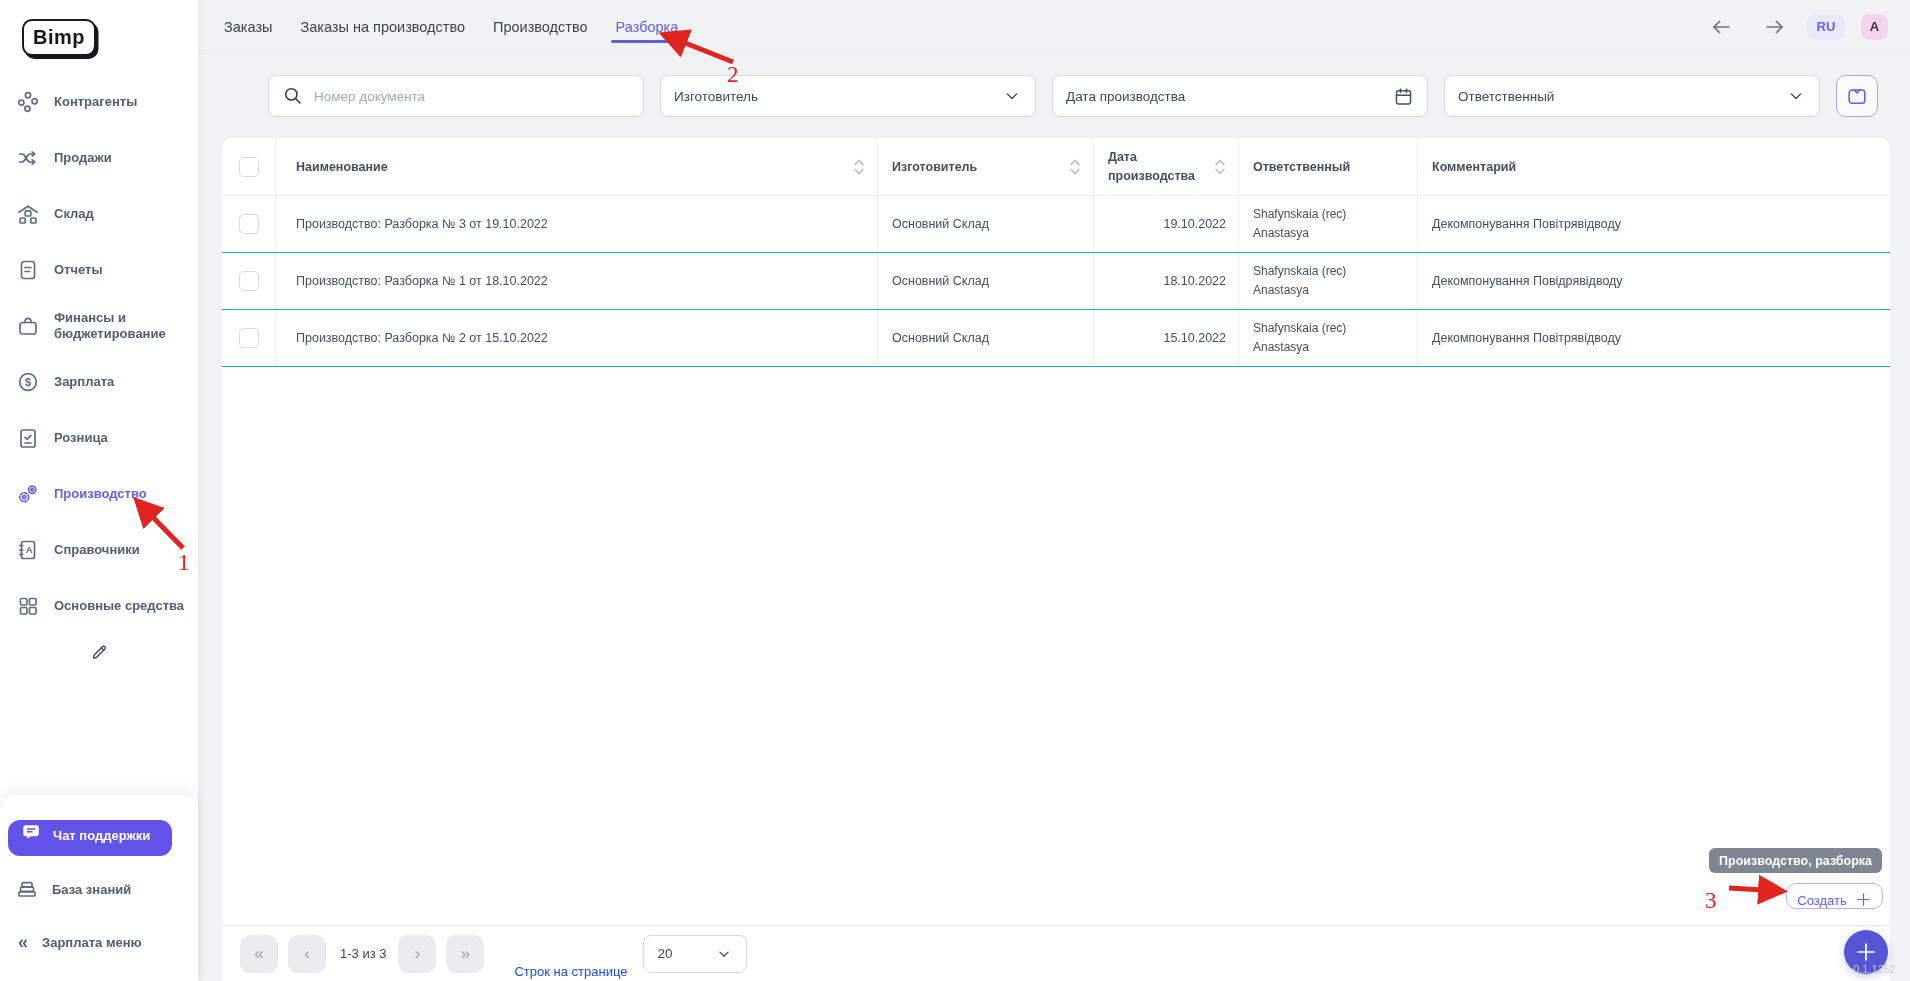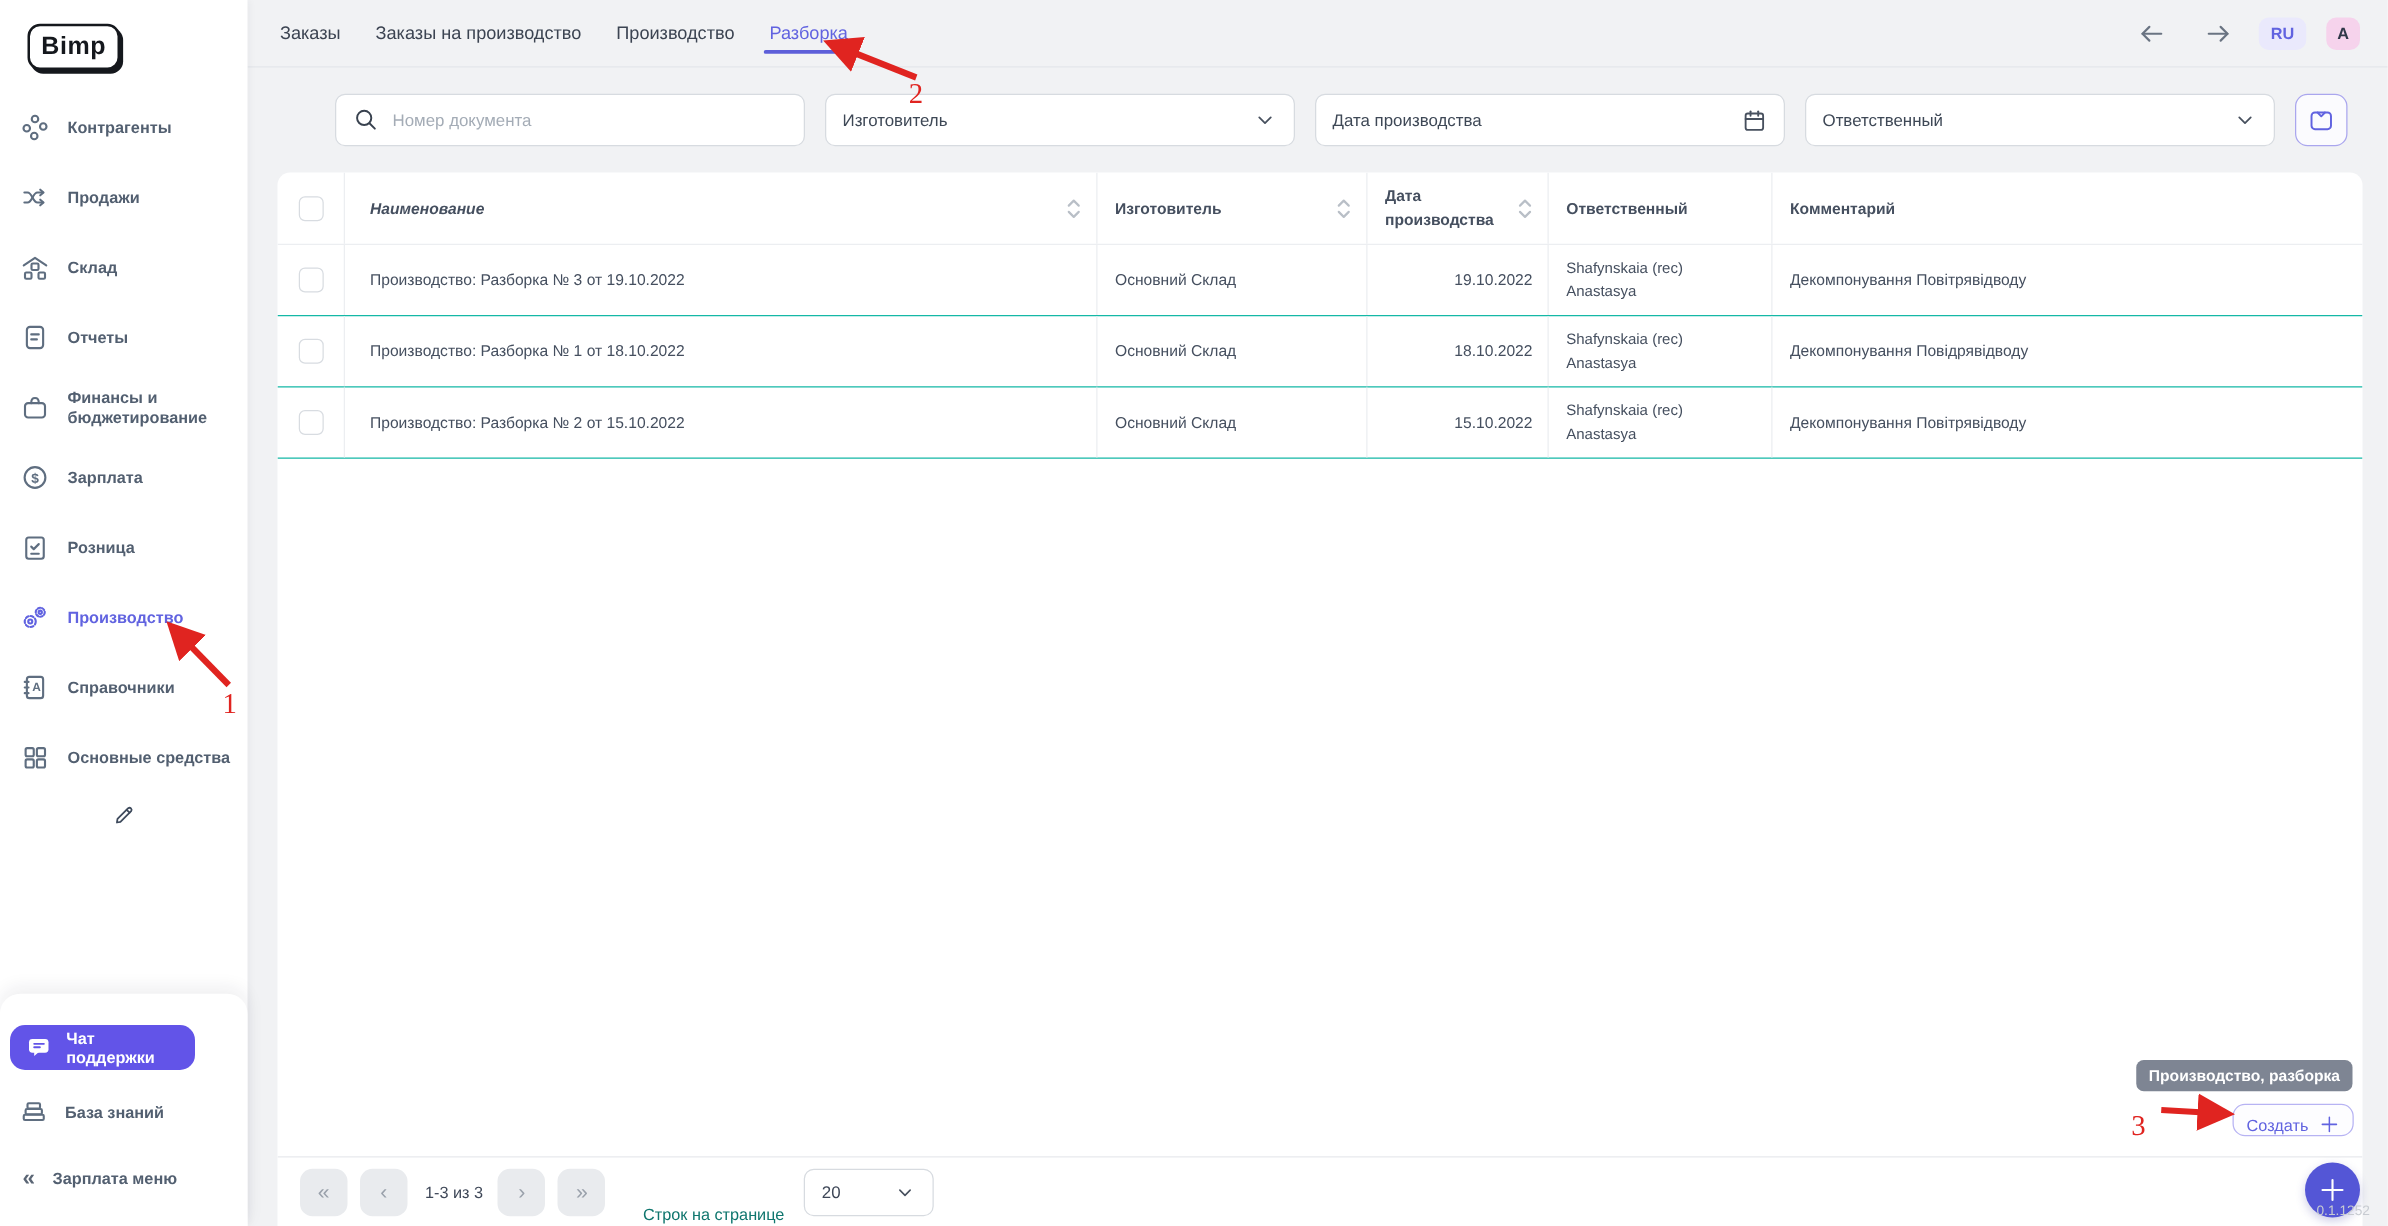--- a/index.html
+++ b/index.html
@@ -18,22 +18,22 @@
   .side-menu { position:absolute; top:74px; left:0; right:0; }
   .side-item { display:flex; align-items:center; gap:13px; height:56px; padding:0 8px 0 15px; cursor:pointer;
                color:#56627а; }
   .side-item .lbl { font-size:13px; font-weight:600; color:#525f70; line-height:1.25; }
   .side-item .icw { width:26px; display:flex; justify-content:center; color:#5f6e80; flex:none; }
   .side-item.active .lbl, .side-item.active .icw { color:#6163e0; }
   .pencil { position:absolute; top:642px; left:0; right:0; display:flex; justify-content:center;
             color:#3e4a5c; cursor:pointer; }
   .side-bottom { position:absolute; bottom:0; left:0; right:0; height:186px; background:#fff;
                  border-radius:16px 16px 0 0; box-shadow:0 -5px 14px rgba(25,35,60,.07); }
-  .chat-btn { position:absolute; left:8px; top:25px; width:148px; height:36px; background:#6254e8;
-              border-radius:12px; display:flex; align-items:center; gap:11px; padding:13px 12px;
+  .chat-btn { position:absolute; left:8px; top:25px; width:164px; height:36px; background:#6254e8;
+              border-radius:12px; display:flex; align-items:flex-end; gap:11px; padding:13px 12px;
               color:#fff; font-size:13px; font-weight:bold; cursor:pointer; }
   .kb-item { position:absolute; left:15px; top:82px; display:flex; align-items:center; gap:13px;
              color:#525f70; font-size:13px; font-weight:600; cursor:pointer; }
   .collapse-item { position:absolute; left:18px; top:138px; display:flex; align-items:center; gap:14px;
              color:#525f70; font-size:13px; font-weight:600; cursor:pointer; }
   .collapse-glyph { font-size:18px; color:#5b6675; line-height:1; }
 
   
   .topbar { position:absolute; left:198px; top:0; right:0; height:54px; border-bottom:1px solid #e3e6ea;
             display:flex; align-items:center; }
@@ -64,36 +64,36 @@
   .table-card { position:absolute; left:222px; top:138px; right:20px; bottom:0; background:#fff;
                 border-radius:10px 10px 0 0; display:flex; flex-direction:column; overflow:hidden; z-index:1; }
   .thead, .trow { display:grid; grid-template-columns:54px 602px 216px 145px 179px 1fr; flex:none; }
   .thead { height:58px; border-bottom:1px solid #eceef1; }
   .trow  { height:57px; border-bottom:1px solid #14b8a6; }
   .cell { display:flex; align-items:center; border-right:1px solid #eceef1; min-width:0; }
   .cell:last-child { border-right:none; }
   .c-check { justify-content:center; }
   .cb { width:20px; height:20px; border:1.5px solid #d8dce1; border-radius:5px; background:#fff; cursor:pointer; }
   .th { font-size:12.5px; font-weight:700; color:#454f5f; }
-  .th-name { padding:0 8px 0 20px;font-style:italic; }
+  .th-name { padding:0 8px 0 20px; }
   .th-pad  { padding:0 8px 0 14px; }
   .th .lbl2 { line-height:1.45; }
   .sort { margin-left:auto; display:flex; flex-direction:column; gap:2px; color:#b9bfc7; padding-right:4px; cursor:pointer; }
   .td { font-size:12.5px; color:#454f5f; }
   .td-name { padding-left:20px; }
   .td-pad  { padding-left:14px; }
   .td-date { justify-content:flex-end; padding-right:12px; }
   .td-resp span { display:block; width:108px; font-size:12px; line-height:1.55; }
   .t-spacer { flex:1; }
   .tfoot { height:56px; border-top:1px solid #e7e9ed; display:flex; align-items:center; padding-left:18px; flex:none; }
   .pg-btn { width:38px; height:38px; border-radius:10px; background:#e9ebee; color:#9aa1ab;
             display:flex; align-items:center; justify-content:center; font-size:17px; cursor:pointer;
             margin-right:10px; user-select:none; }
   .pg-info { margin:0 12px 0 4px; font-size:13px; color:#3e4757; white-space:nowrap; }
-  .rows-label { margin-left:20px; font-size:13px; color:#0f766e;margin-top:36px; }
+  .rows-label { margin-left:20px; font-size:13px; color:#1d4ed8;margin-top:36px; }
   .rows-select { margin-left:16px; width:104px; height:38px; border:1px solid #d7dbe0; border-radius:8px;
                  background:#fff; display:flex; align-items:center; padding:0 13px; font-size:13.5px;
                  color:#3e4757; cursor:pointer; }
   .rows-select .f-right { color:#47505e; }
 
   
   .tooltip { position:absolute; right:28px; top:848px; height:25px; background:#7e8593; color:#fff;
              font-size:12.5px; font-weight:600; border-radius:6px; display:flex; align-items:center;
              padding:0 10px; z-index:40; }
   .create-btn { position:absolute; right:27px; top:883px; width:97px; height:26px; border:1.5px solid #b7b3f3;

